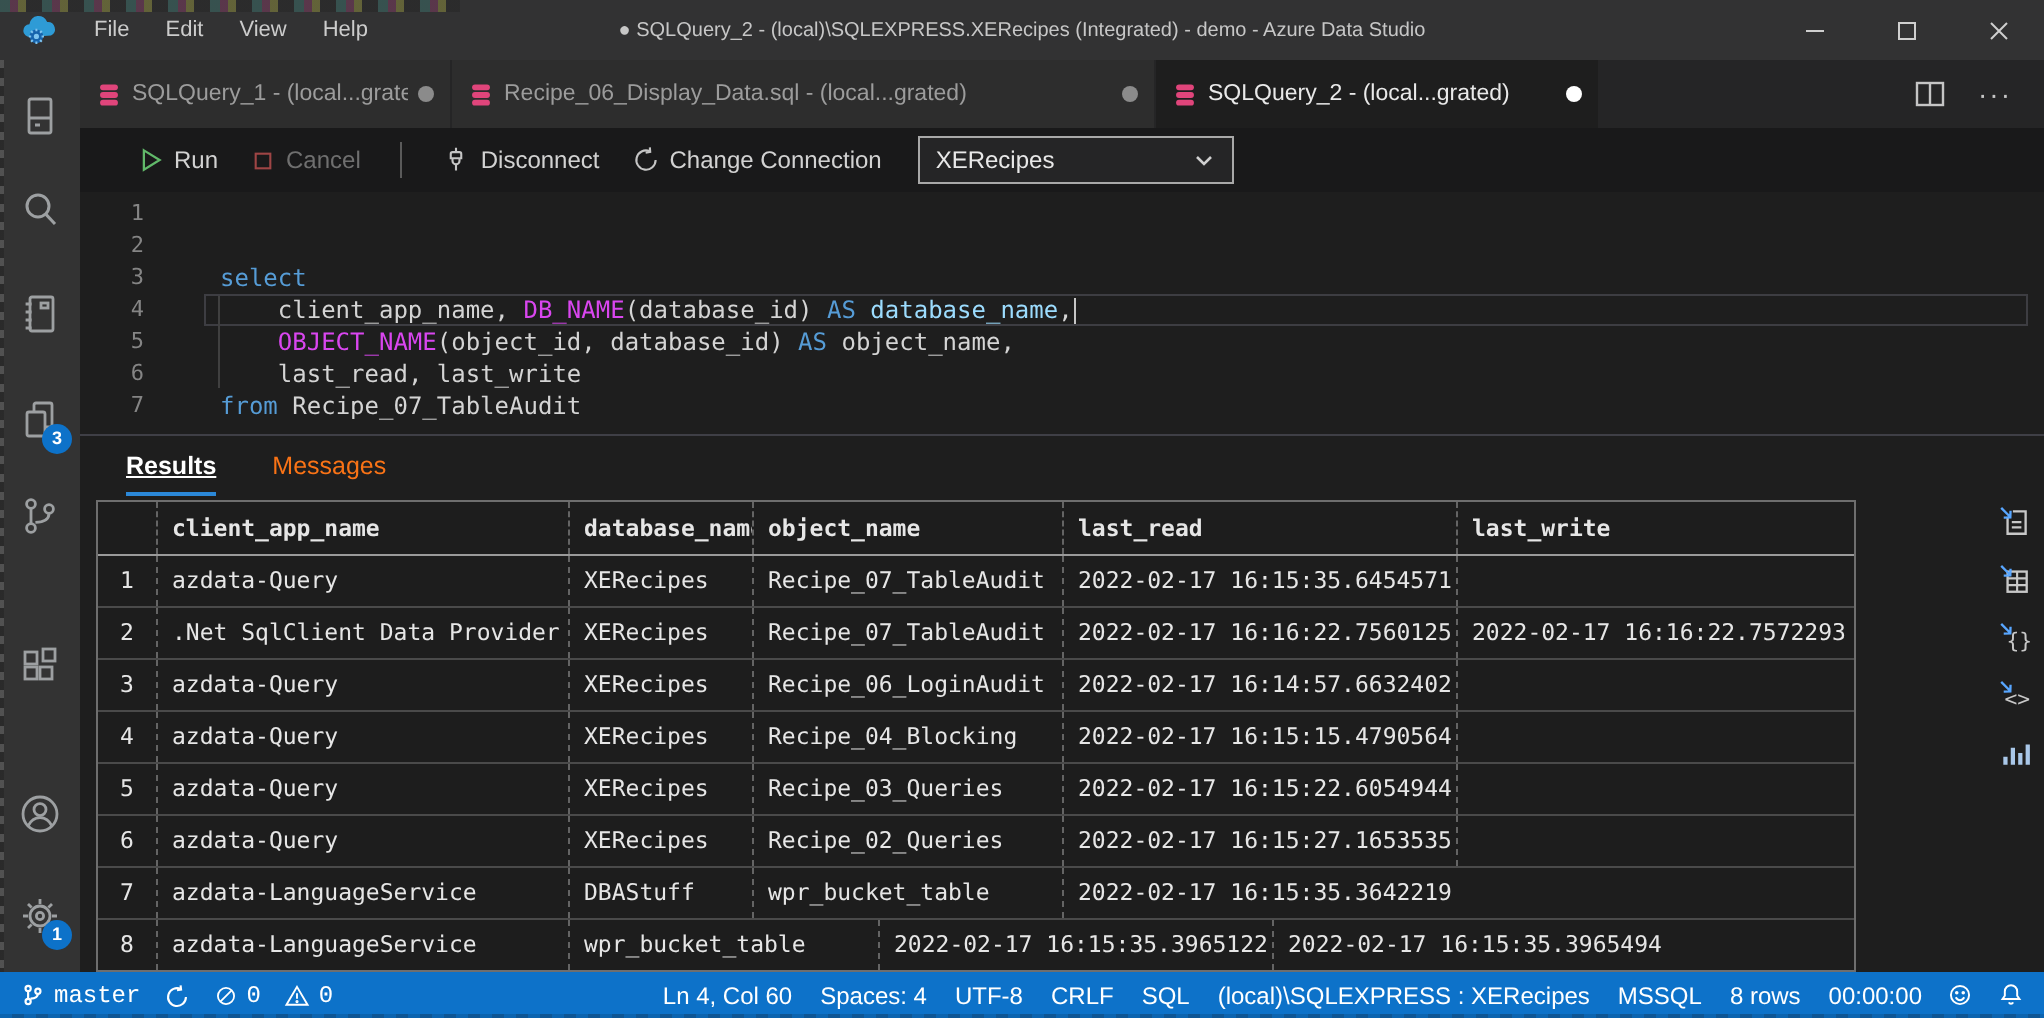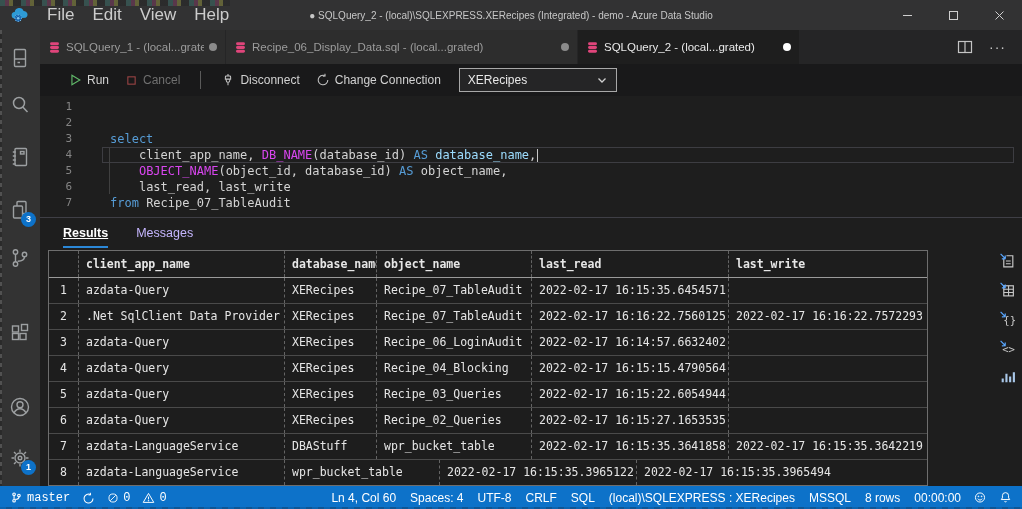--- a/index.html
+++ b/index.html
@@ -2,21 +2,21 @@
 <html><head>
 <meta charset="utf-8">
 <style>
   html,body{margin:0;padding:0;background:#101010;}
   #app{position:relative;width:1022px;height:509px;background:#1e1e1e;overflow:hidden;
        font-family:"Liberation Sans",sans-serif;color:#cccccc;-webkit-font-smoothing:antialiased;}
   
   .titlebar{height:30px;background:#323233;display:flex;align-items:center;position:relative;}
   .logo{width:20px;height:20px;margin:0 8px 0 10px;display:flex;align-items:center;justify-content:center;}
   .menus{display:flex;}
-  .menu-item{padding:0 9px;font-size:17px;color:#cccccc;line-height:30px;}
+  .menu-item{padding:0 9px;font-size:11px;color:#cccccc;line-height:30px;}
   .win-title{position:absolute;left:50%;transform:translateX(-50%);font-size:10px;color:#c7c7c7;white-space:nowrap;}
   .win-controls{margin-left:auto;display:flex;height:30px;}
   .win-btn{width:46px;height:30px;display:flex;align-items:center;justify-content:center;color:#cfcfcf;}
   
   .main-row{display:flex;height:456px;}
   .activitybar{width:40px;background:#333333;position:relative;flex:none;}
   .ab-item{position:absolute;left:0;width:40px;height:40px;display:flex;align-items:center;justify-content:center;color:#9da0a2;}
   .ab-badge{position:absolute;right:4px;bottom:3px;min-width:15px;height:15px;border-radius:50%;background:#0d72c9;color:#fff;
             font-size:9px;line-height:15px;text-align:center;font-weight:bold;}
   .main-col{flex:1;display:flex;flex-direction:column;background:#1e1e1e;min-width:0;}
@@ -46,21 +46,21 @@
   .line{display:flex;height:16px;line-height:16px;position:relative;}
   .gutter{width:32px;text-align:right;color:#858585;font-size:11px;flex:none;}
   .code{padding-left:38px;white-space:pre;}
   .line.current::after{content:'';position:absolute;left:62px;right:8px;top:0;bottom:0;border:1px solid #3d3d42;pointer-events:none;}
   .tk-kw{color:#569cd6;} .tk-fn{color:#d946ef;} .tk-al{color:#9cdcfe;} .tk-id,.tk-pl{color:#d4d4d4;}
   .caret{display:inline-block;width:1px;height:13px;background:#c6c6c6;vertical-align:middle;margin-left:1px;}
   .indent-guide{position:absolute;left:69px;top:52px;width:1px;height:46px;background:#404040;}
   
   .panel{flex:1;border-top:1px solid #3f3f46;display:flex;flex-direction:column;position:relative;min-height:0;}
   .panel-tabs{height:30px;display:flex;align-items:flex-end;gap:28px;padding-left:23px;font-size:12.5px;flex:none;}
-  .ptab{padding-bottom:6px;color:#c4b5fd;border-bottom:2px solid transparent;}
+  .ptab{padding-bottom:6px;color:#f97316;border-bottom:2px solid transparent;}
   .ptab.active{color:#ffffff;font-weight:bold;border-bottom-color:#2b88d8;text-decoration:underline;}
   .grid-wrap{flex:1;position:relative;}
   .grid{position:absolute;left:8px;top:2px;border:1px solid #6e6e6e;background:#1d1d1d;
         font-family:"DejaVu Sans Mono","Liberation Mono",monospace;font-size:11.5px;color:#e6e6e6;}
   .grow{display:flex;height:25px;border-bottom:1px solid #4a4a4a;}
   .grow:last-child{border-bottom:none;}
   .grow.ghead{height:26px;border-bottom:1px solid #9a9a9a;font-weight:bold;}
   .gcell{box-sizing:border-box;padding-left:7px;line-height:25px;border-right:1px dashed #646464;overflow:hidden;white-space:nowrap;}
   .ghead .gcell{line-height:26px;}
   .gcell:last-child{border-right:none;}
@@ -376,21 +376,20 @@
                 <div class="gcell c2">XERecipes</div>
                 <div class="gcell c3">Recipe_02_Queries</div>
                 <div class="gcell c4">2022-02-17 16:15:27.1653535</div>
                 <div class="gcell c5 null">NULL</div>
               </div>
               <div class="grow">
                 <div class="gcell c0">7</div>
                 <div class="gcell c1">azdata-LanguageService</div>
                 <div class="gcell c2">DBAStuff</div>
                 <div class="gcell c3">wpr_bucket_table</div>
-                <div class="gcell c4">2022-02-17 16:15:35.3641858</div>
                 <div class="gcell c5">2022-02-17 16:15:35.3642219</div>
               </div>
               <div class="grow">
                 <div class="gcell c0">8</div>
                 <div class="gcell c1">azdata-LanguageService</div>
                 <div class="gcell c3">wpr_bucket_table</div>
                 <div class="gcell c4">2022-02-17 16:15:35.3965122</div>
                 <div class="gcell c5">2022-02-17 16:15:35.3965494</div>
               </div>
             </div>

